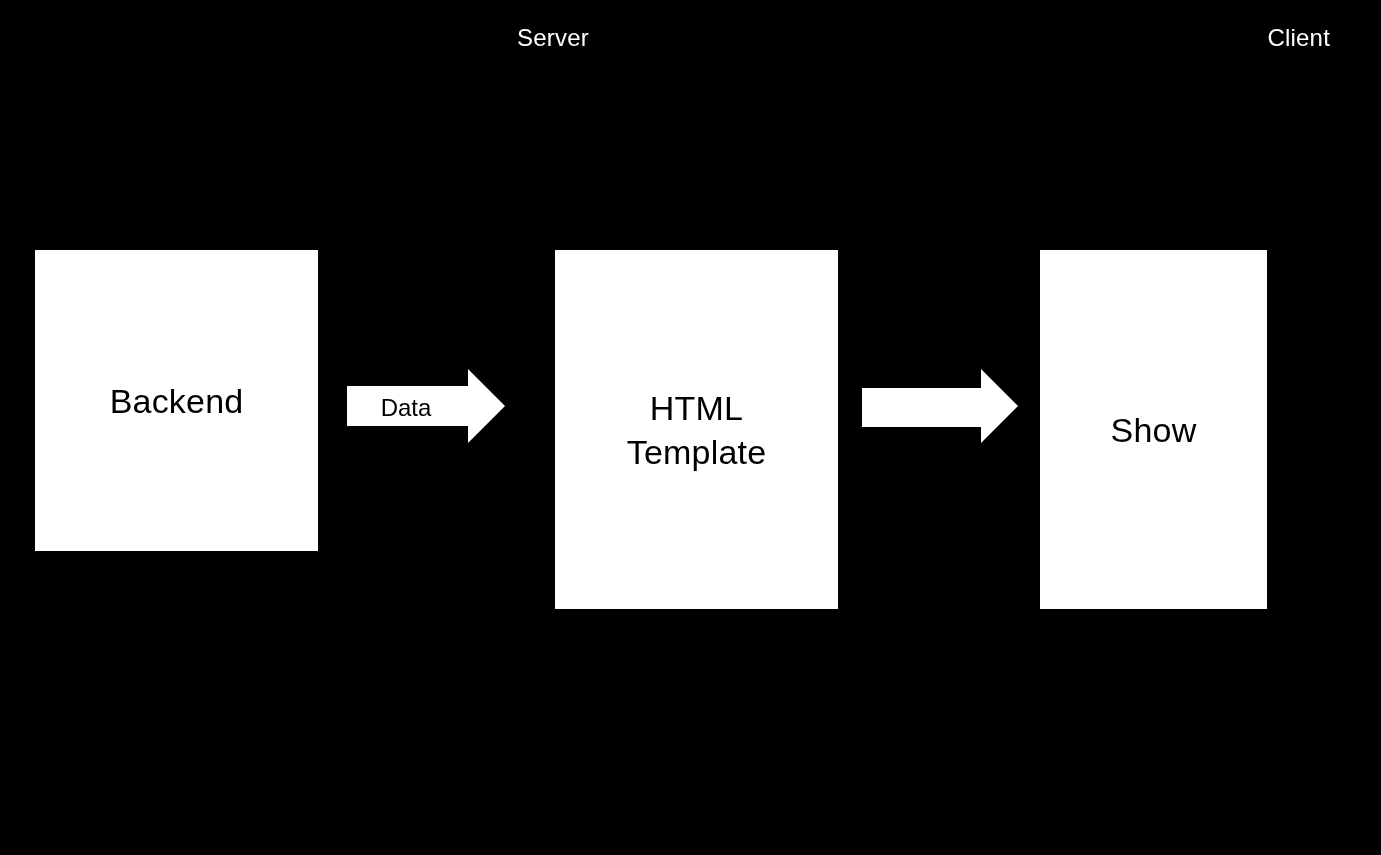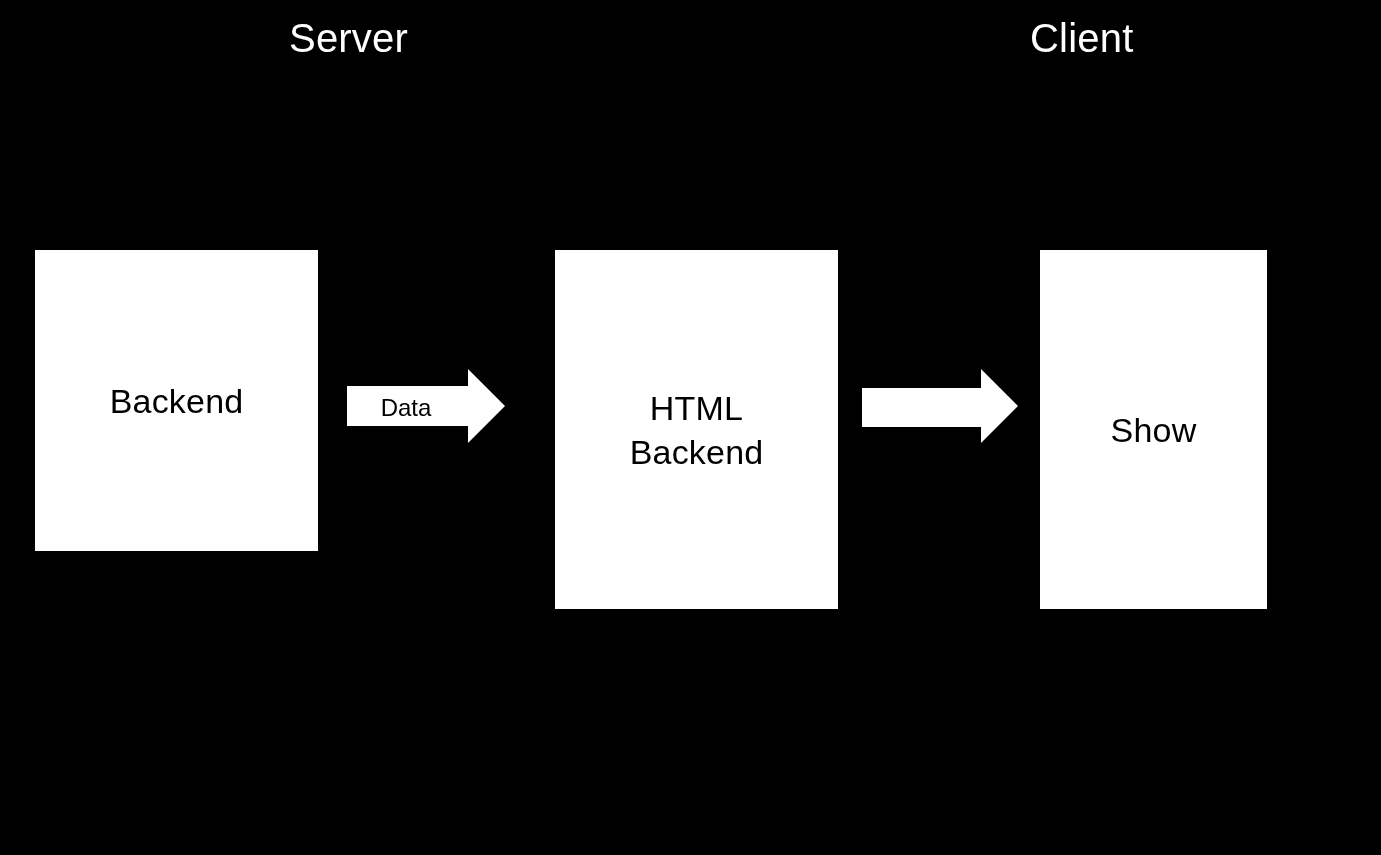--- a/index.html
+++ b/index.html
@@ -14,24 +14,24 @@
     background: #000000;
     overflow: hidden;
     font-family: "Liberation Sans", sans-serif;
     -webkit-font-smoothing: antialiased;
   }
 
   
   .section-label {
     position: absolute;
     color: #ffffff;
-    font-size: 40px;
+    font-size: 24px;
     line-height: 40px;
     font-weight: 400;
-    text-align: left;
+    text-align: right;
     white-space: nowrap;
     letter-spacing: 0.2px;
   }
   #label-server { left: 289px; top: 18px; width: 300px; }
   #label-client { left: 1030px; top: 18px; width: 300px; }
 
   
   .node-box {
     position: absolute;
     background: #ffffff;
@@ -88,21 +88,21 @@
 
   <div class="arrow" id="arrow-data">
     <svg width="160" height="82" viewBox="0 0 160 82" xmlns="http://www.w3.org/2000/svg">
       <polygon points="0,21 121,21 121,4 158,41 121,78 121,61 0,61" fill="#ffffff"></polygon>
     </svg>
   </div>
   <div class="arrow-label" id="arrow-data-label">Data</div>
 
   <div class="node-box" id="box-template">
     <span class="node-label">HTML
-Backend</span>
+Template</span>
   </div>
 
   <div class="arrow" id="arrow-render">
     <svg width="158" height="82" viewBox="0 0 158 82" xmlns="http://www.w3.org/2000/svg">
       <polygon points="0,23 119,23 119,4 156,41 119,78 119,62 0,62" fill="#ffffff"></polygon>
     </svg>
   </div>
 
   <div class="node-box" id="box-show">
     <span class="node-label">Show</span>

